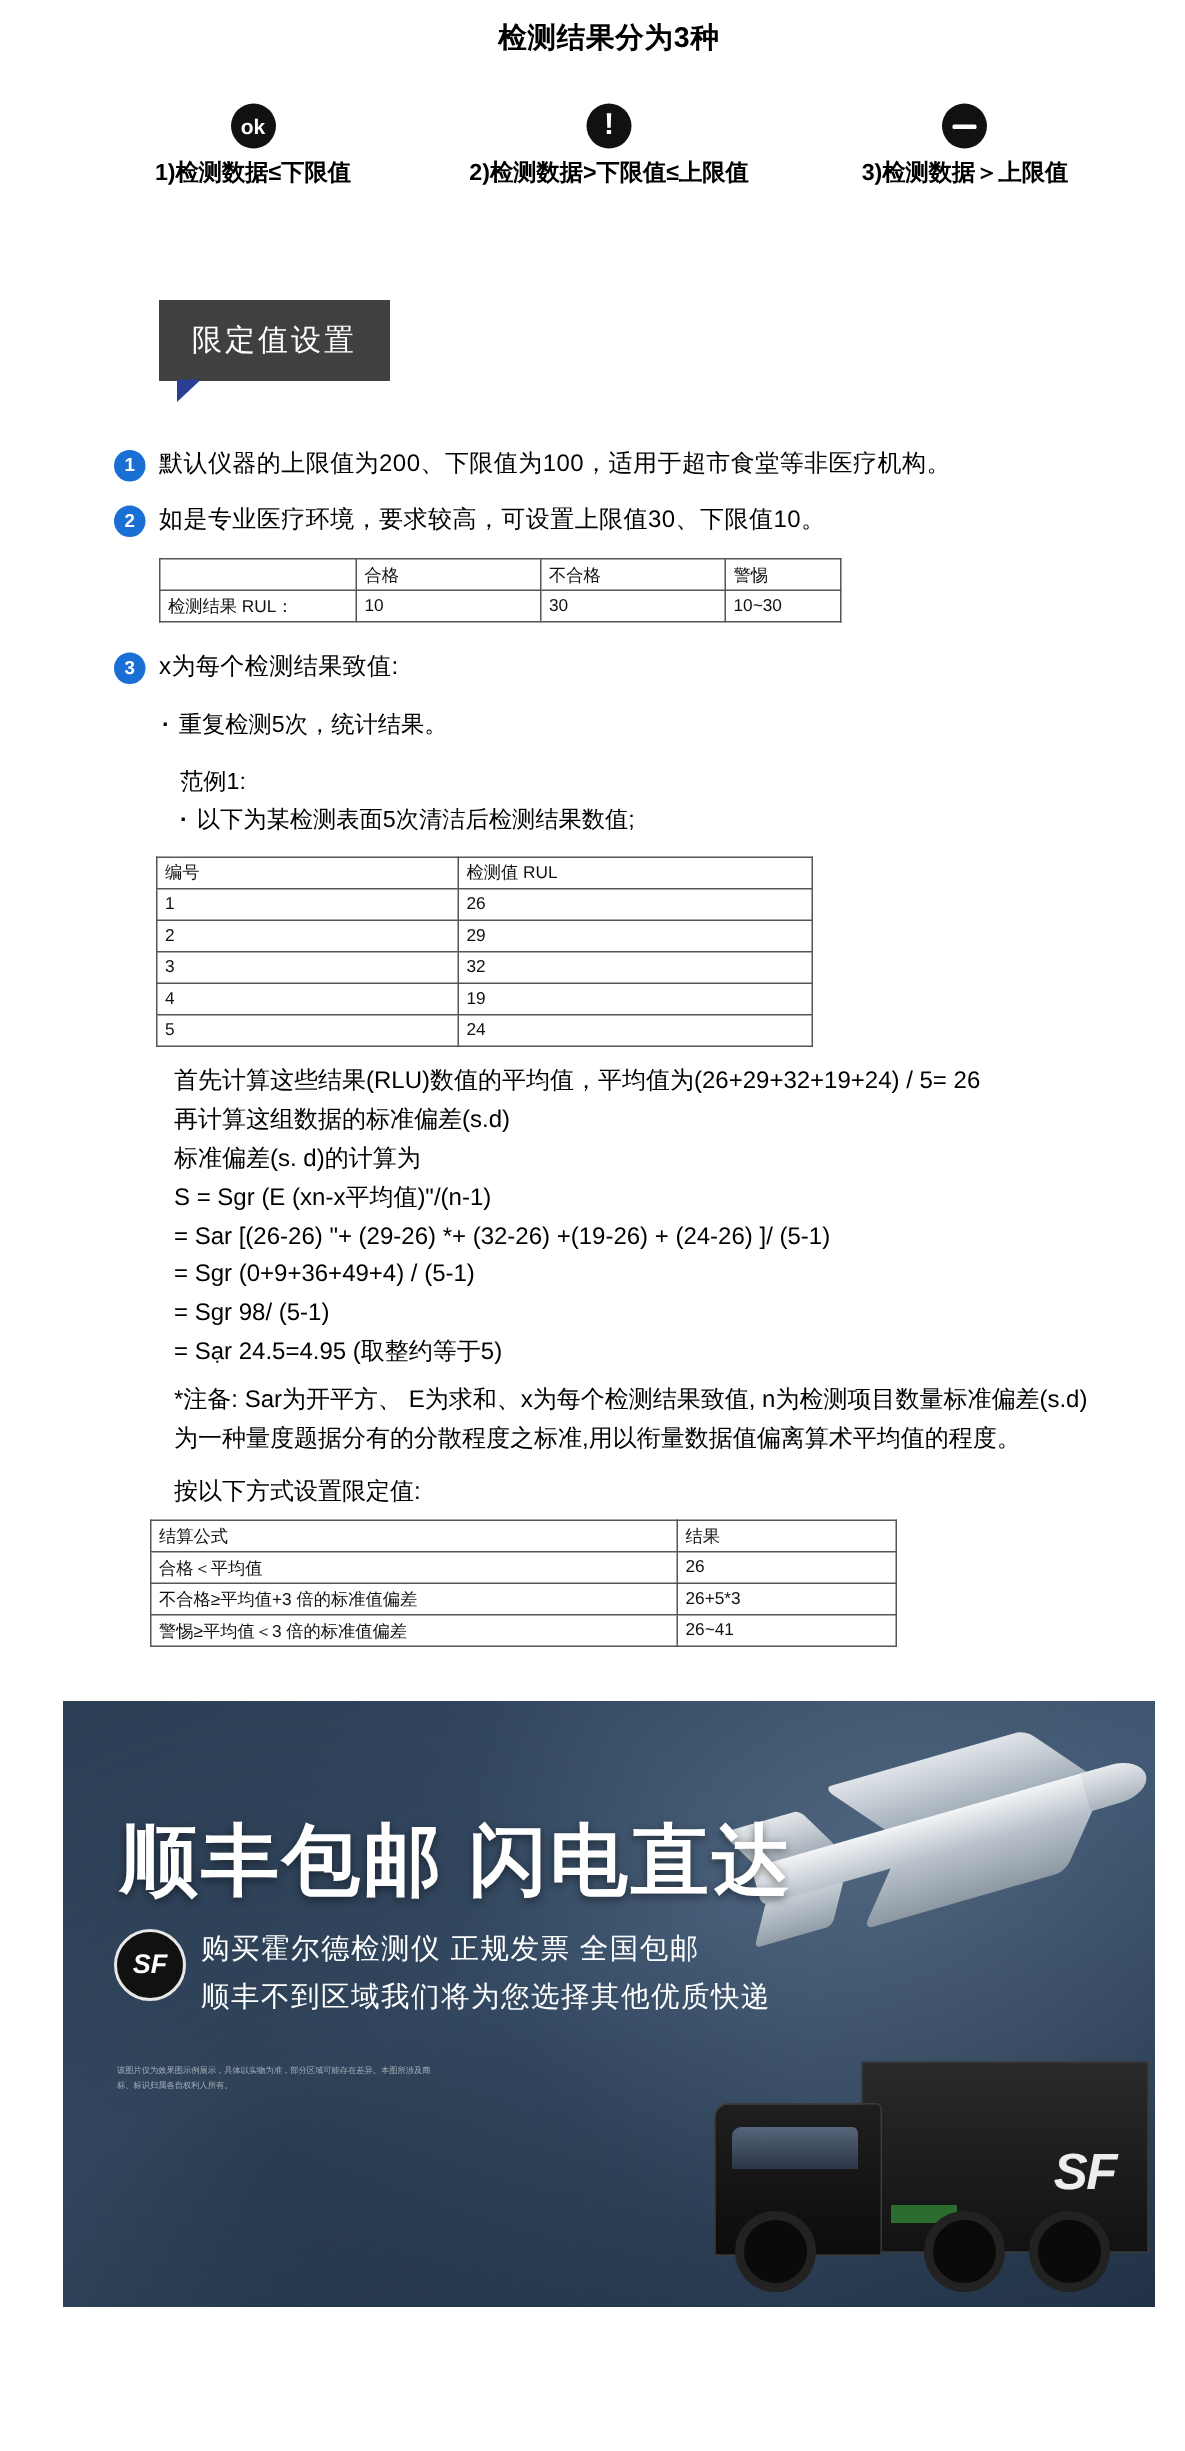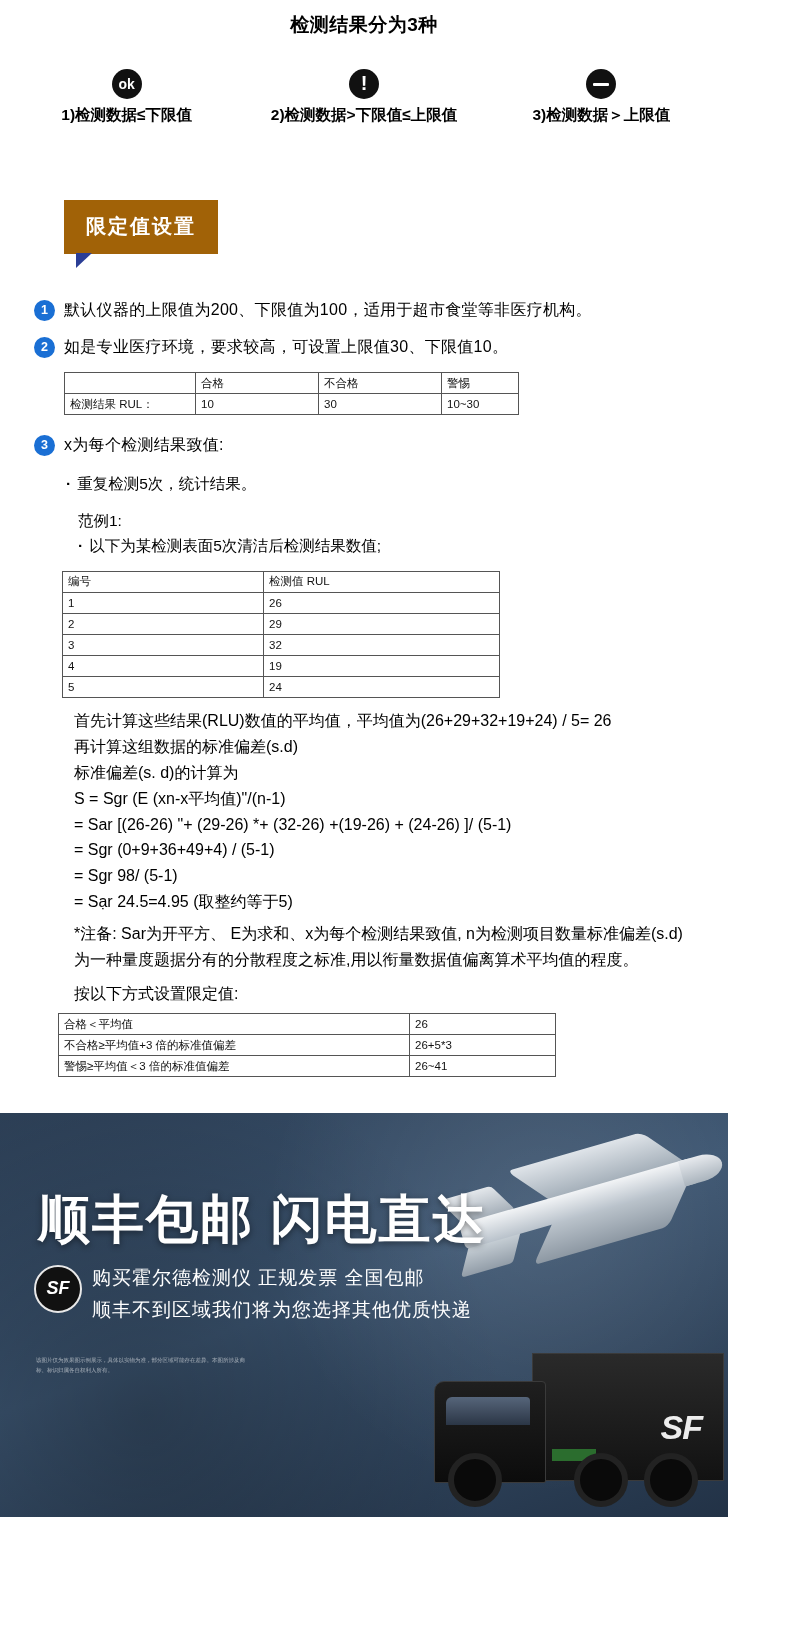--- a/index.html
+++ b/index.html
@@ -12,20 +12,21 @@
     font-family: "Liberation Sans", sans-serif;
     color: #000;
     -webkit-font-smoothing: antialiased;
   }
   .page {
     position: relative;
     width: 728px;
     min-height: 1634px;
     overflow: hidden;
     background: #fff;
+    padding-left: 42px;
   }
 
   
   .top-title {
     text-align: center;
     font-size: 19px;
     font-weight: bold;
     letter-spacing: 0.5px;
     padding-top: 12px;
   }
@@ -71,24 +72,24 @@
   }
 
   
   .banner-wrap {
     margin-top: 74px;
     padding-left: 64px;
     position: relative;
   }
   .banner {
     display: inline-block;
-    background: #a16207;
+    background: #404040;
     color: #fff;
     font-size: 20px;
-    font-weight: bold;
+    font-weight: normal;
     letter-spacing: 2px;
     padding: 13px 22px 14px 22px;
     position: relative;
   }
   .banner::after {
     content: "";
     position: absolute;
     left: 12px;
     bottom: -14px;
     width: 0;
@@ -488,20 +489,24 @@
       <p>= Sgr (0+9+36+49+4) / (5-1)</p>
       <p>= Sgr 98/ (5-1)</p>
       <p>= Sạr 24.5=4.95 (取整约等于5)</p>
     </div>
 
     <div class="note">*注备: Sar为开平方、 E为求和、x为每个检测结果致值, n为检测项目数量标准偏差(s.d)为一种量度题据分有的分散程度之标准,用以衔量数据值偏离算术平均值的程度。</div>
     <div class="setwith">按以下方式设置限定值:</div>
 
     <table class="grid t-formula">
       <tbody>
+          <tr>
+        <td>结算公式</td>
+        <td>结果</td>
+      </tr>
       <tr>
         <td>合格＜平均值</td>
         <td>26</td>
       </tr>
       <tr>
         <td>不合格≥平均值+3 倍的标准值偏差</td>
         <td>26+5*3</td>
       </tr>
       <tr>
         <td>警惕≥平均值＜3 倍的标准值偏差</td>

